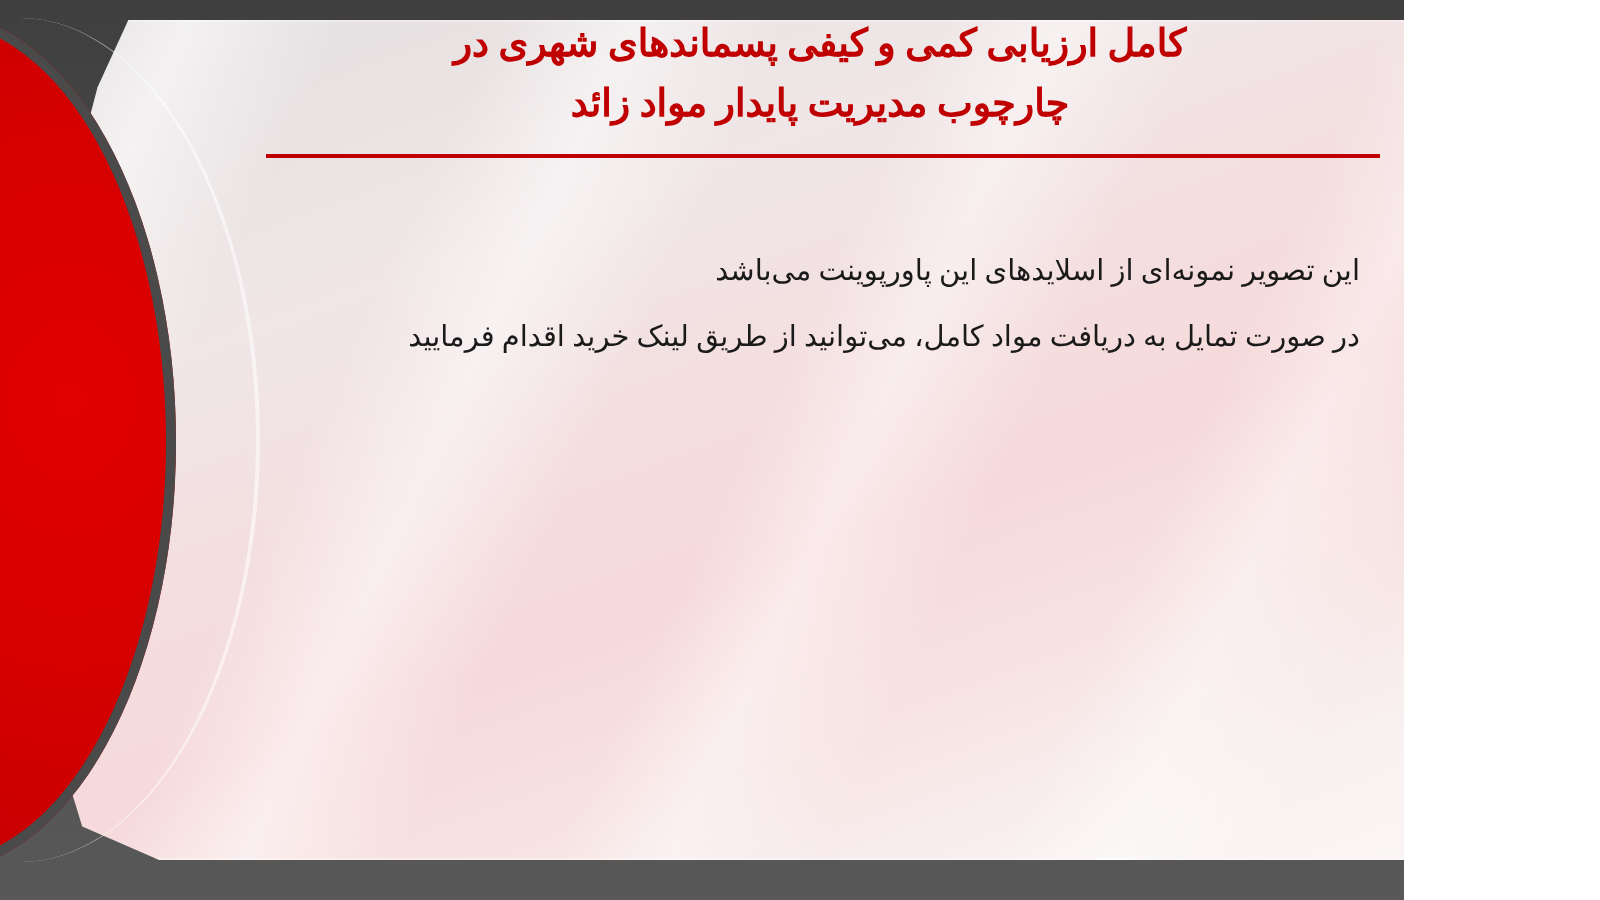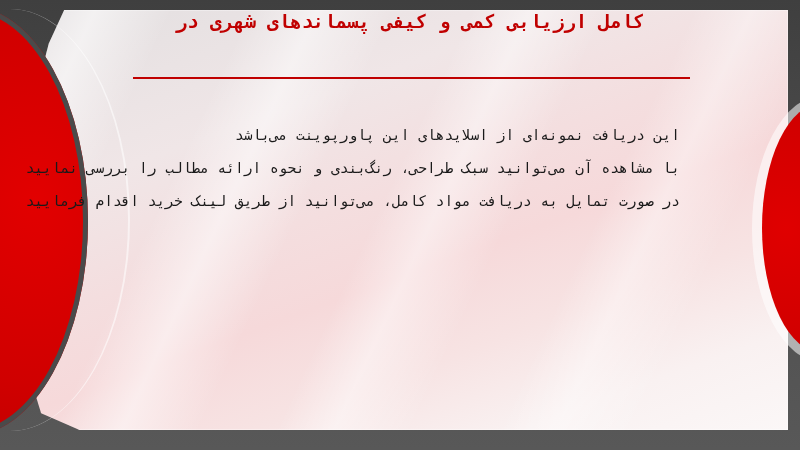--- a/index.html
+++ b/index.html
@@ -2,25 +2,25 @@
 <html><head>
 <meta charset="utf-8">
 <style>
   html, body {
     margin: 0;
     padding: 0;
     background: #ffffff;
   }
   #slide {
     position: relative;
-    width: 800px;
+    width: 702px;
     height: 450px;
     overflow: hidden;
     background: #f9a8d4;
-    font-family: Liberation Mono, monospace;
+    font-family: Liberation Serif, serif;
   }
 
   
   .frame-border {
     position: absolute;
     left: 0; top: 0;
     width: 800px; height: 450px;
     background: linear-gradient(180deg,#3f3f3f 0%,#4c4c4c 40%,#585858 100%);
   }
 
@@ -179,22 +179,22 @@
 
   <div class="red-ellipse-left"></div>
   <div class="red-ellipse-left-stroke"></div>
   <div class="panel-arc"></div>
 
   <div class="red-ellipse-right-glow"></div>
   <div class="red-ellipse-right"></div>
 
   <div class="title-block">
     <div class="title-line">کامل ارزیابی کمی و کیفی پسماندهای شهری در</div>
+    <div class="title-line">چارچوب مدیریت پایدار مواد زائد</div>
   </div>
   <div class="title-underline"></div>
 
   <div class="body-block">
-    <div class="body-line">این دریافت نمونه‌ای از اسلایدهای این پاورپوینت می‌باشد</div>
-    <div class="body-line">با مشاهده آن می‌توانید سبک طراحی، رنگ‌بندی و نحوه ارائه مطالب را بررسی نمایید</div>
+    <div class="body-line">این تصویر نمونه‌ای از اسلایدهای این پاورپوینت می‌باشد</div>
     <div class="body-line">در صورت تمایل به دریافت مواد کامل، می‌توانید از طریق لینک خرید اقدام فرمایید</div>
   </div>
 
 </div>
 
 </body></html>

